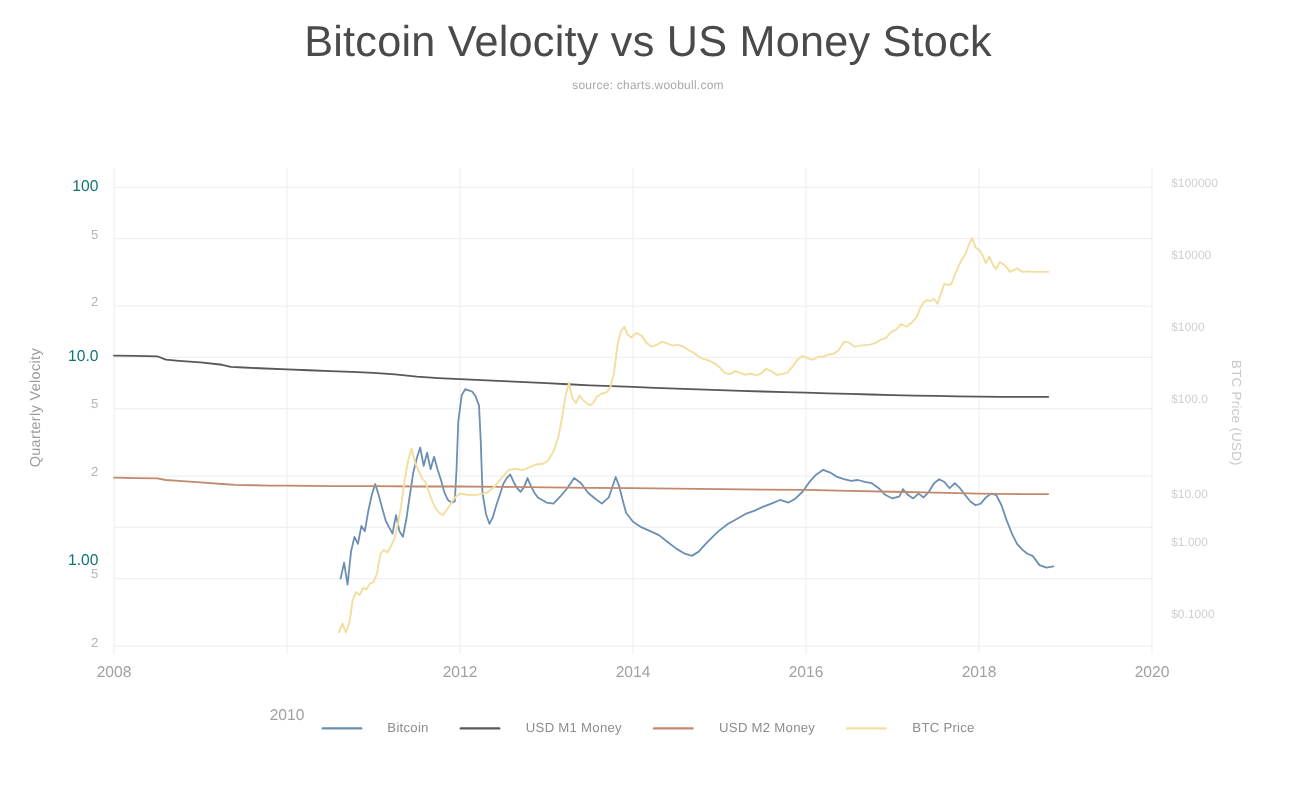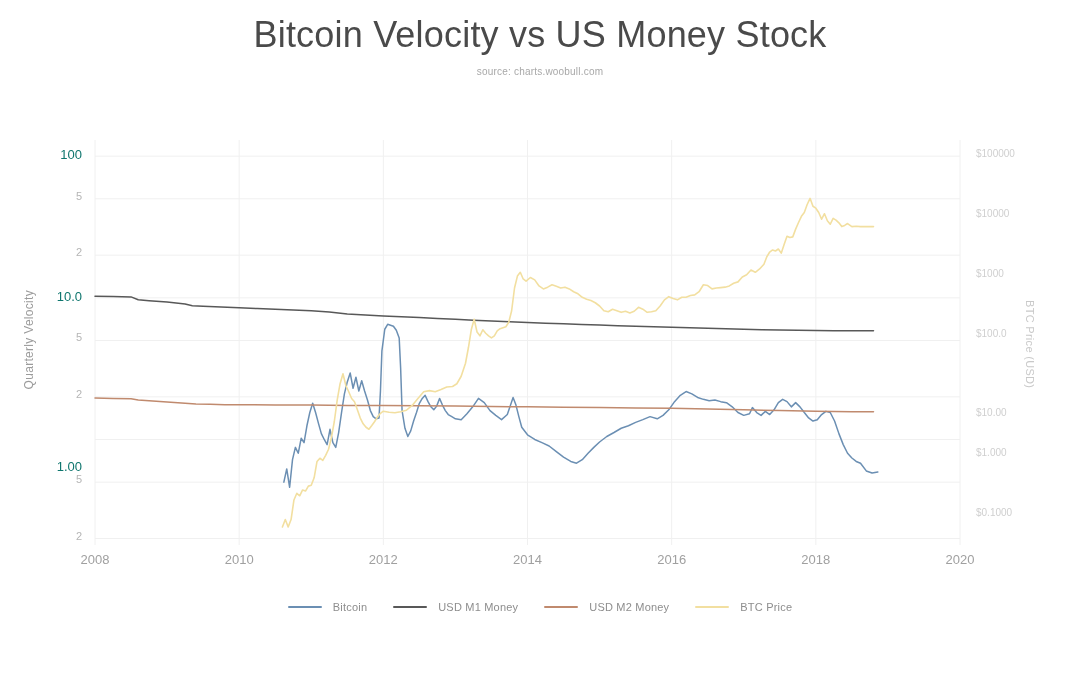--- a/index.html
+++ b/index.html
@@ -102,21 +102,21 @@
     top: 601px;
     width: 1080px;
     display: flex;
     justify-content: center;
     align-items: center;
     gap: 26px;
   }
   .legend-item {
     display: flex;
     align-items: center;
-    gap: 11px;
+    gap: 21px;
   }
   .legend-swatch {
     display: block;
     width: 34px;
     height: 2px;
     border-radius: 1px;
   }
   .legend-text {
     font-size: 11px;
     color: #8d8d8d;
@@ -182,21 +182,21 @@
       <div class="tick-right" style="left: 976px; top: 148.253px;">$100000</div>
       <div class="tick-right" style="left: 976px; top: 208.004px;">$10000</div>
       <div class="tick-right" style="left: 976px; top: 267.754px;">$1000</div>
       <div class="tick-right" style="left: 976px; top: 327.505px;">$100.0</div>
       <div class="tick-right" style="left: 976px; top: 387.256px; margin-top: 20px;">$10.00</div>
       <div class="tick-right" style="left: 976px; top: 447.007px;">$1.000</div>
       <div class="tick-right" style="left: 976px; top: 506.758px;">$0.1000</div>
     </div>
   <div id="x-ticks">
       <div class="tick-x" style="left: 65px;">2008</div>
-      <div class="tick-x" style="left: 209.167px;">2010</div>
+      <div class="tick-x" style="left: 209.167px; margin-top: 36px;">2010</div>
       <div class="tick-x" style="left: 353.333px;">2012</div>
       <div class="tick-x" style="left: 497.5px;">2014</div>
       <div class="tick-x" style="left: 641.667px;">2016</div>
       <div class="tick-x" style="left: 785.833px;">2018</div>
       <div class="tick-x" style="left: 930px;">2020</div>
     </div>
 
   <div class="legend" id="legend">
       <div class="legend-item">
         <span class="legend-swatch" style="background: rgb(107, 143, 179);"></span>

